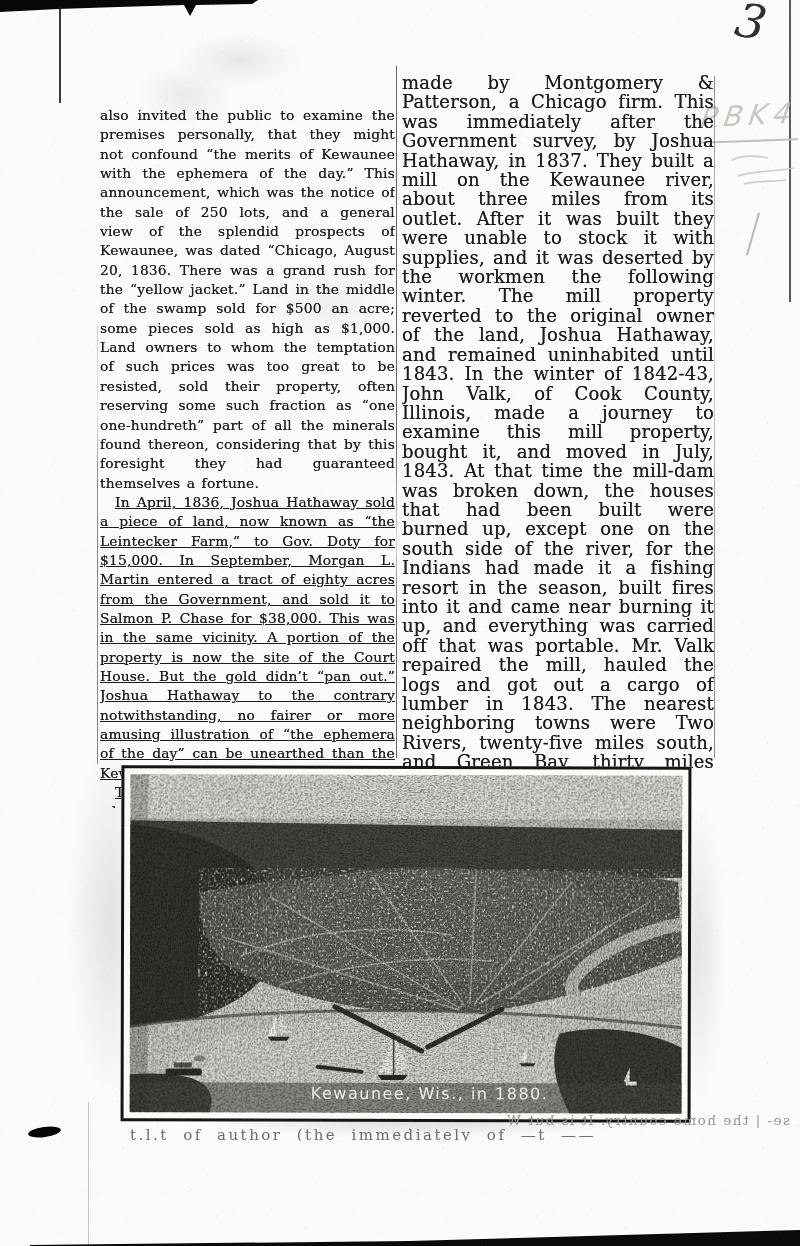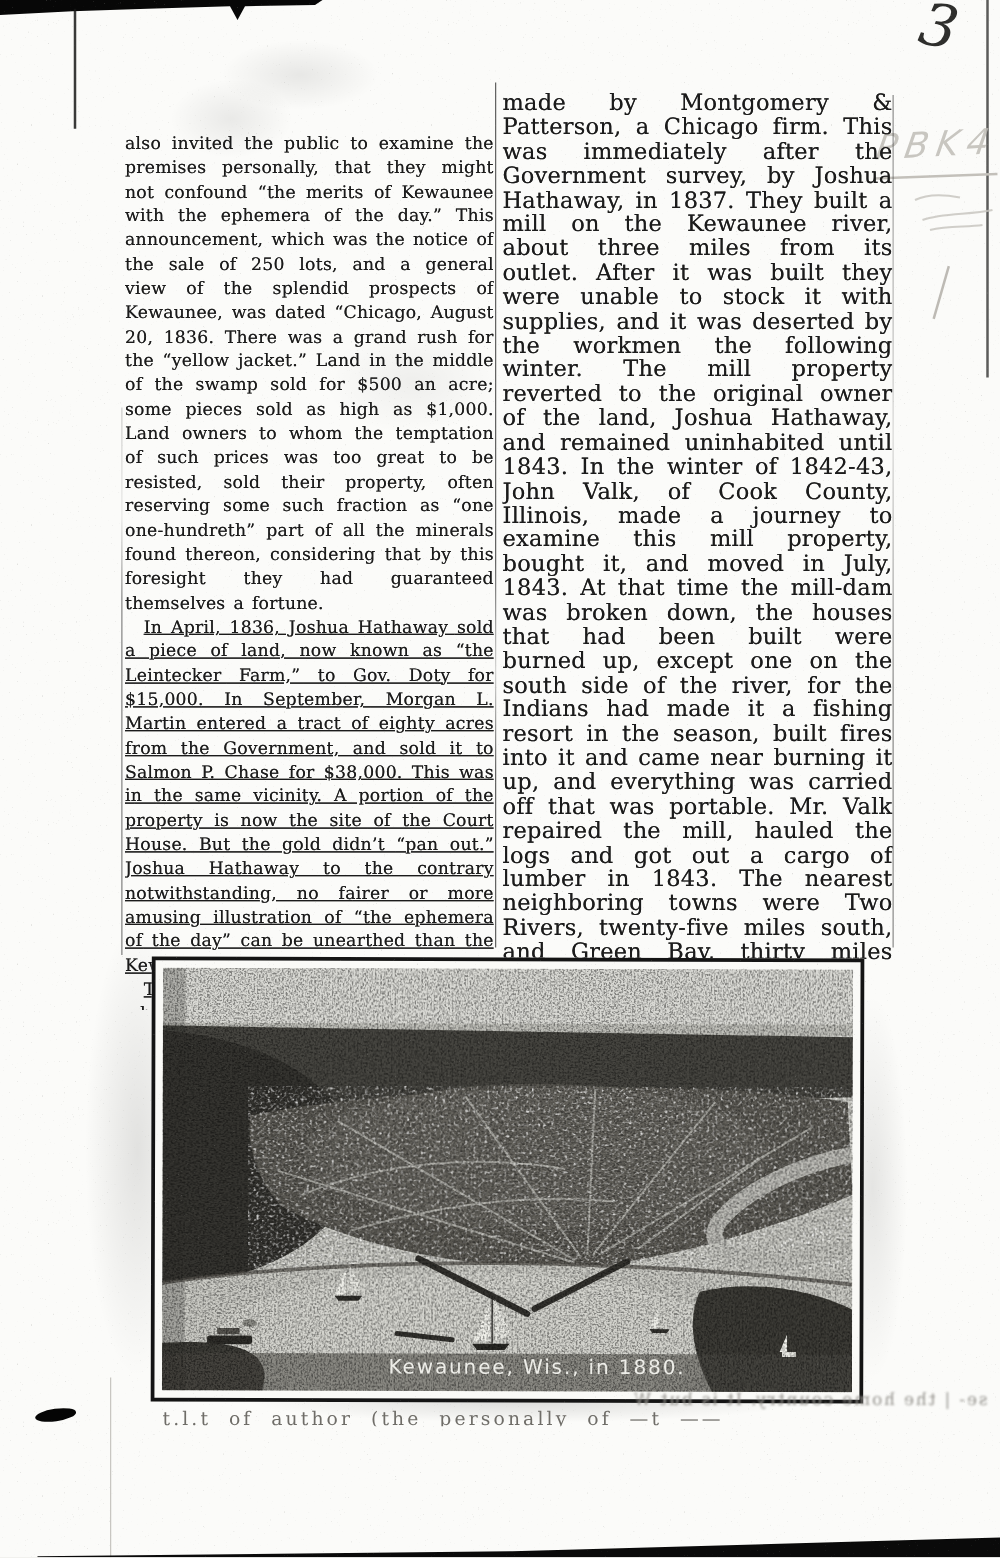--- a/index.html
+++ b/index.html
@@ -168,21 +168,21 @@
       </g>
 
       <rect width="18" height="338" fill="#2f2e2a" opacity=".25"></rect>
       <rect width="552" height="338" filter="url(#gDark)" opacity=".4"></rect>
 
       <text x="300" y="324" text-anchor="middle" font-family="DejaVu Sans, sans-serif" font-size="16" letter-spacing="1.5" fill="#f4f4ef" opacity=".95">Kewaunee, Wis., in 1880.</text>
     </svg>
   </div>
 
   <div class="bleed-mirror">se- | the home country.  It is but W</div>
-  <div class="bleed-author">t.l.t  of author (the personally  of  —t  ——</div>
+  <div class="bleed-author">t.l.t  of author (the immediately  of  —t  ——</div>
 
   <div class="ink-blob"></div>
   <div class="vline vline-bottomleft"></div>
   <svg class="artifact-svg" style="left:0;top:1228px;" width="800" height="18">
     <polygon points="30,17 410,13 800,2 800,18 30,18" fill="#0a0a0a"></polygon>
   </svg>
 
   <svg class="grain-overlay" width="800" height="1246">
     <defs>
       <filter id="pGrain" x="0%" y="0%" width="100%" height="100%">

